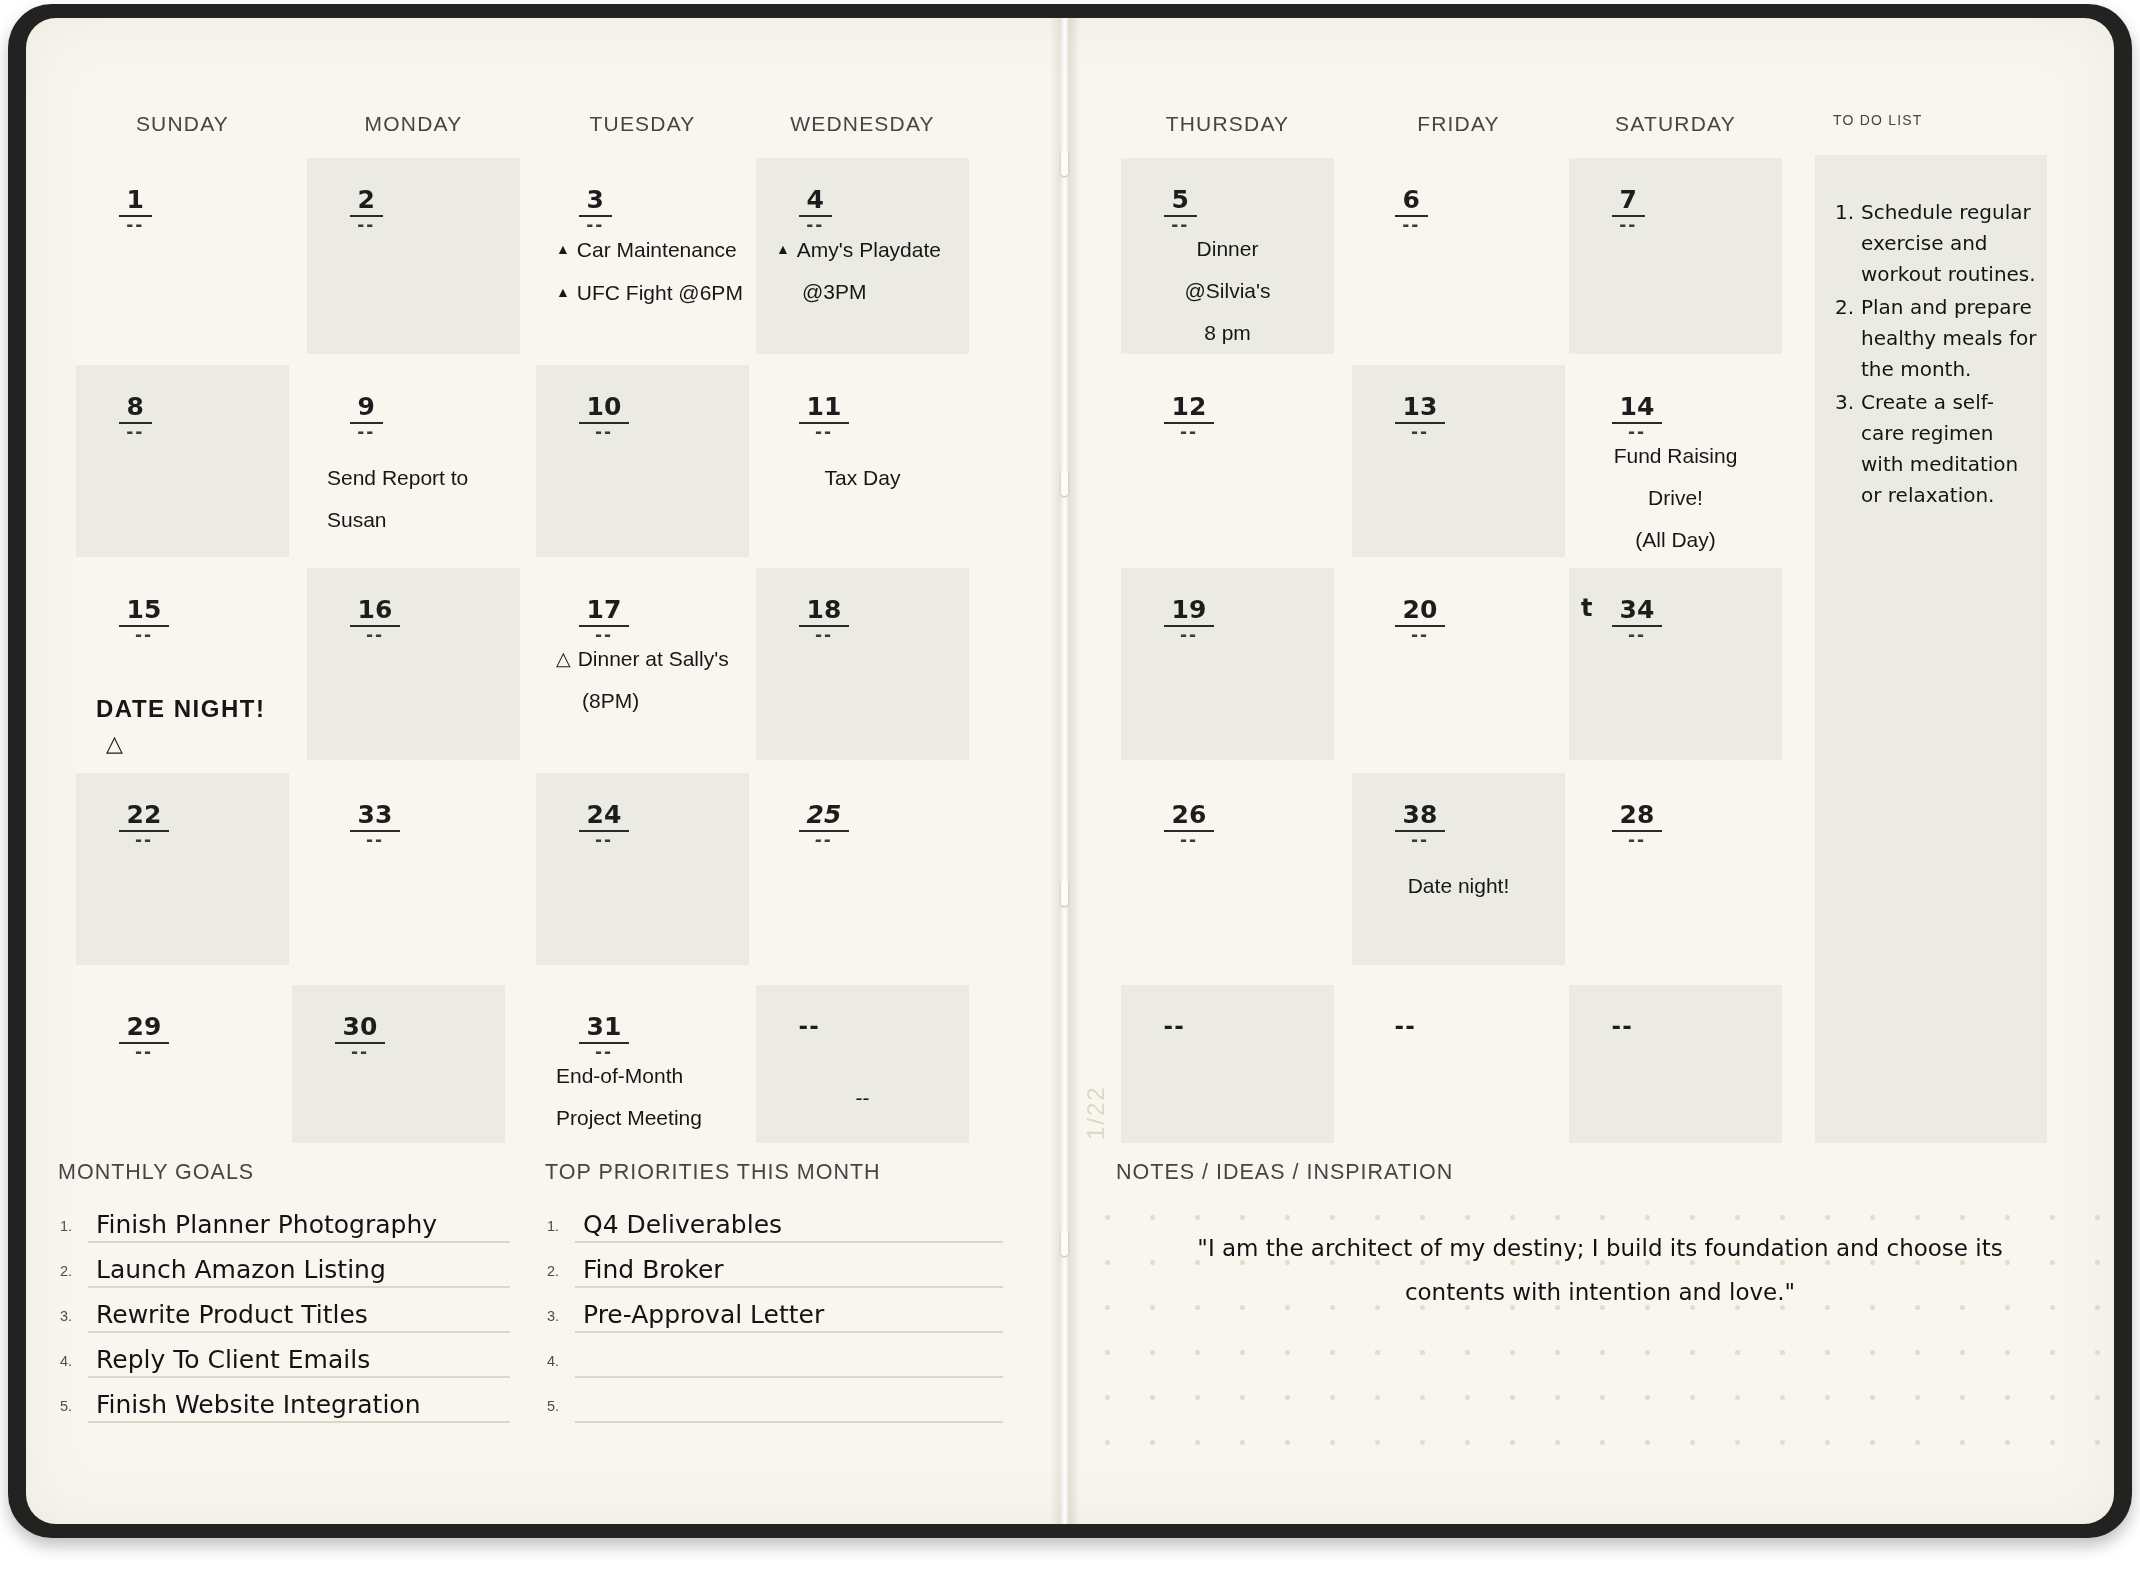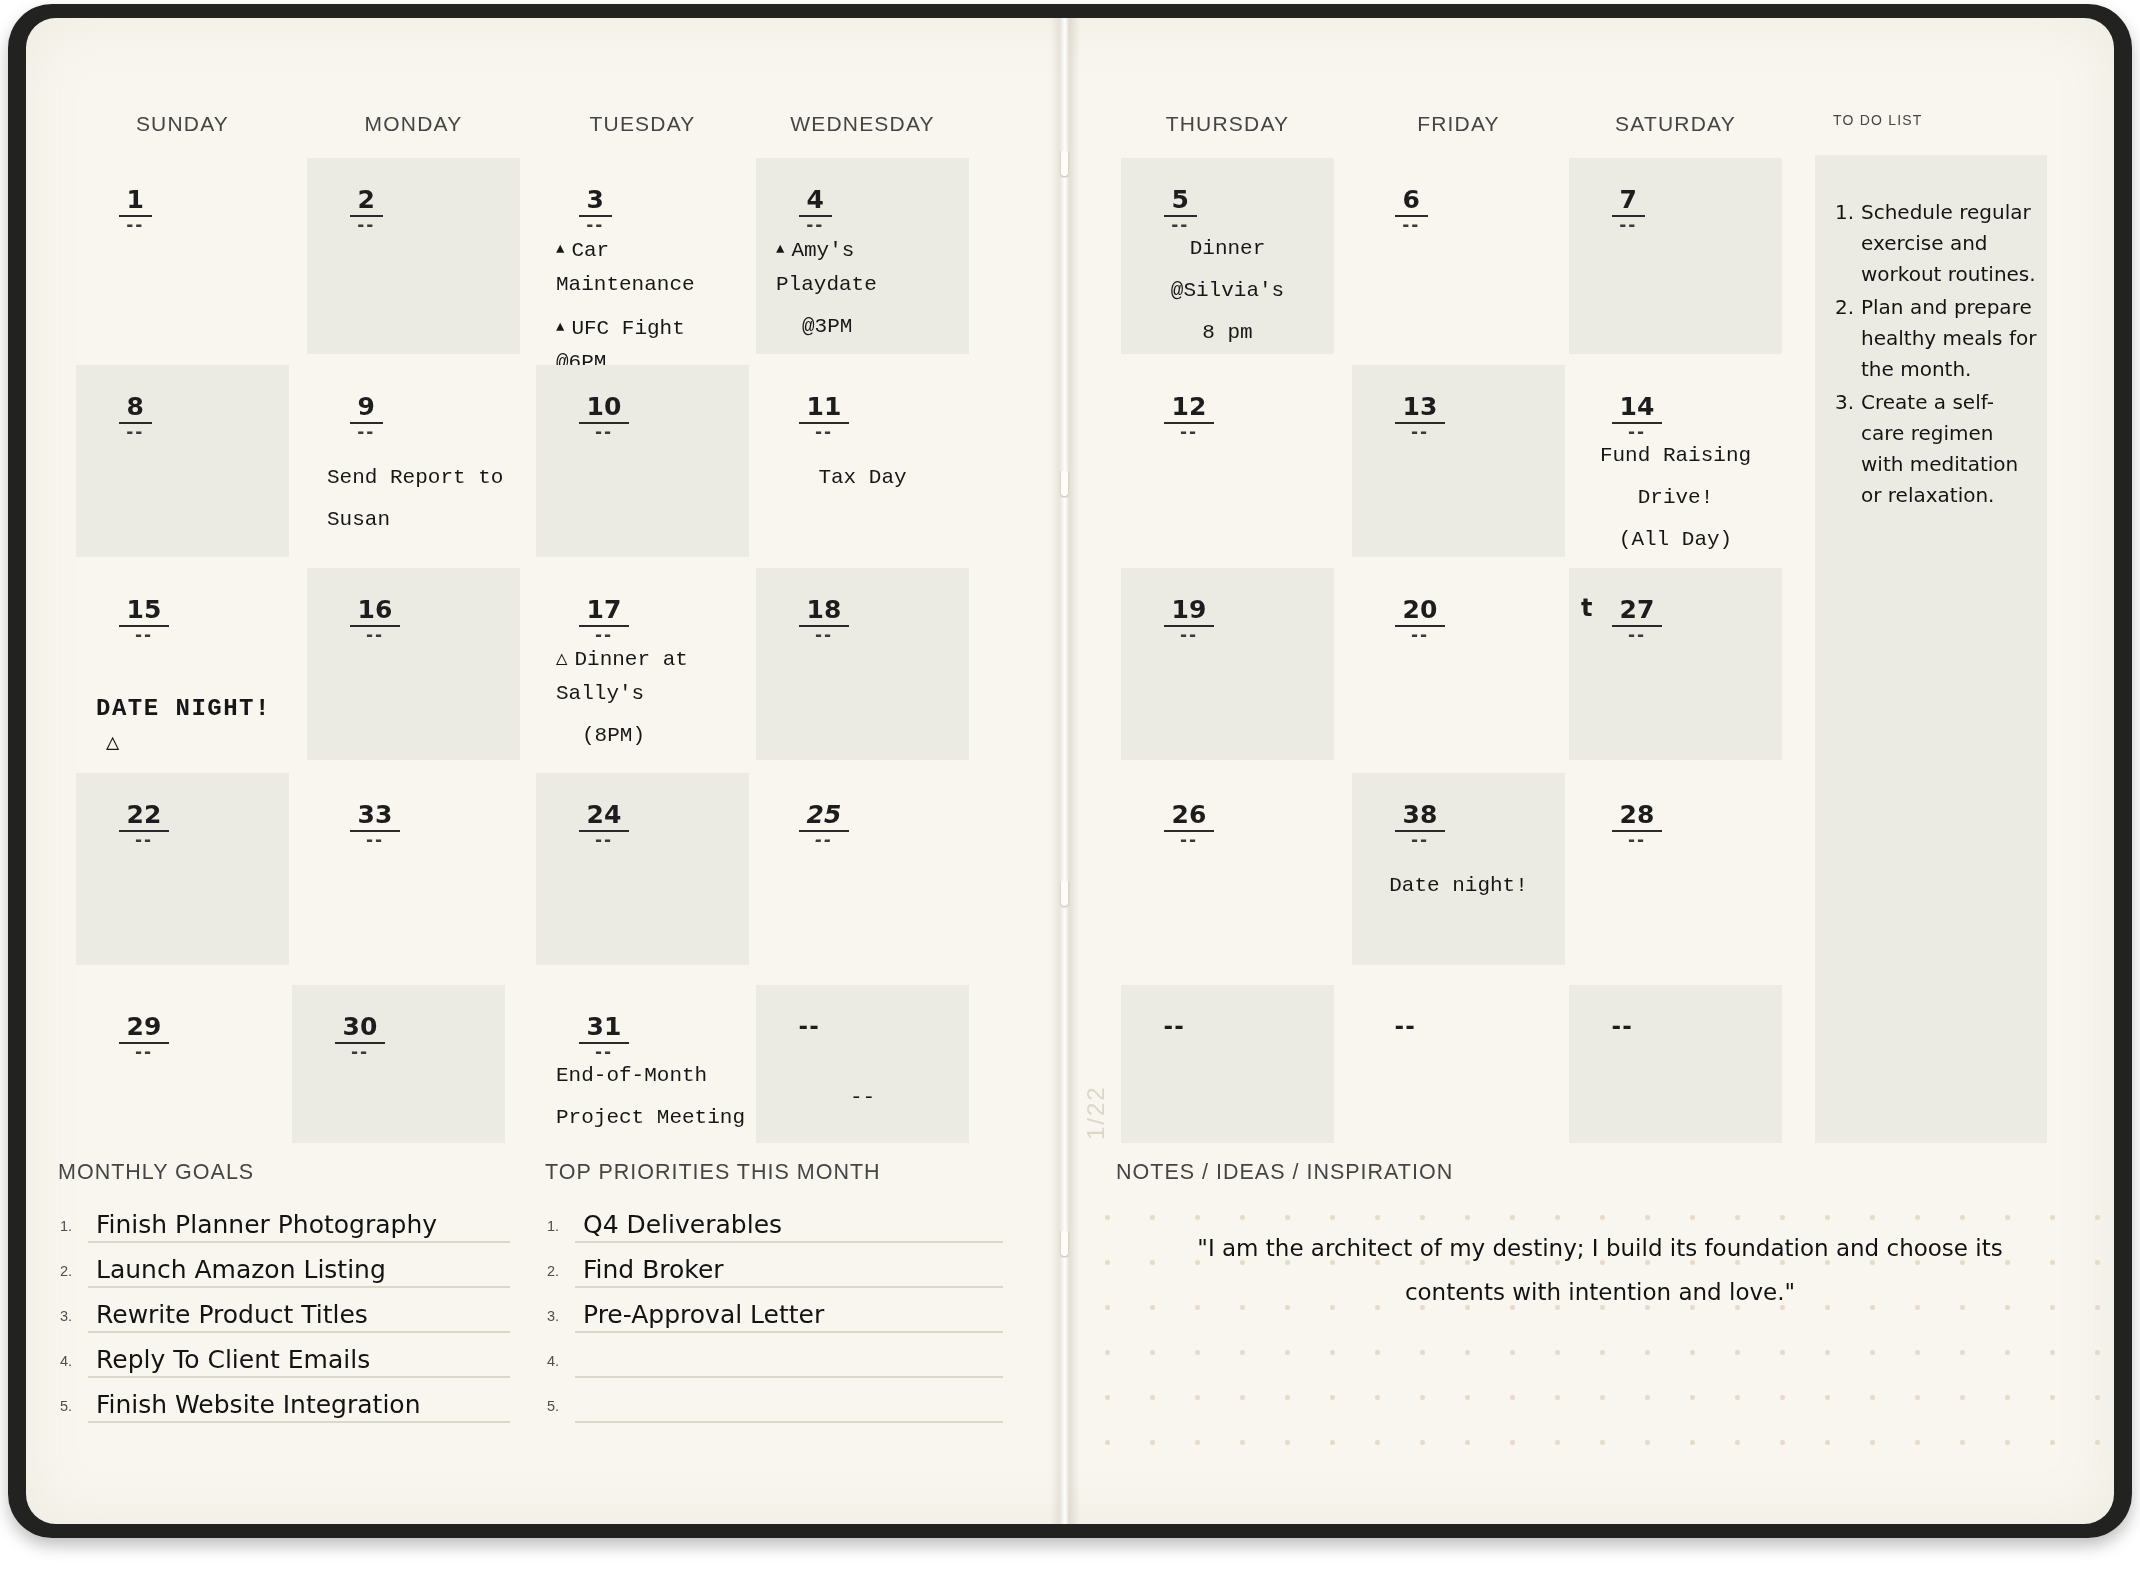--- a/index.html
+++ b/index.html
@@ -47,21 +47,21 @@
   .dnum .dd{
     display:block;font-size:17px;font-weight:bold;letter-spacing:2px;
     line-height:12px;margin-top:2px;color:#3a3a3a;
   }
   .dnum.blank{font-size:23px;font-weight:bold;letter-spacing:1px}
   .premark{
     position:absolute;left:12px;top:26px;font-family:"DejaVu Sans",sans-serif;
     font-size:24px;font-weight:bold;color:var(--ink,#1d1d1d);
   }
   .events{
-    position:absolute;font-family:Liberation Mono, monospace;font-size:21px;
+    position:absolute;font-family:Liberation Sans, sans-serif;font-size:21px;
     color:#171717;line-height:34px;
   }
   .events.al{left:20px;right:2px;text-align:left}
   .events.ac{left:2px;right:2px;text-align:center}
   .events.pu{top:74px}.events.pm{top:96px}.events.pl{top:124px}
   .evline{margin-bottom:8px}
   .evline.ind{padding-left:26px}
   .evline.big{font-size:24px;font-weight:bold;letter-spacing:1.5px}
   .b-f{font-size:14px;vertical-align:3px;margin-right:7px}
   .b-o{font-size:19px;vertical-align:1px;margin-right:7px}
@@ -210,21 +210,21 @@
       <div class="dnum"><span class="n">18</span><span class="dd">--</span></div>
     </div>
     <div class="cell sh" style="left: 1121px; top: 568px; width: 213px; height: 192px;">
       <div class="dnum"><span class="n">19</span><span class="dd">--</span></div>
     </div>
     <div class="cell" style="left: 1352px; top: 568px; width: 213px; height: 192px;">
       <div class="dnum"><span class="n">20</span><span class="dd">--</span></div>
     </div>
     <div class="cell sh" style="left: 1569px; top: 568px; width: 213px; height: 192px;">
       <span class="premark">t</span>
-      <div class="dnum"><span class="n">27</span><span class="dd">--</span></div>
+      <div class="dnum"><span class="n">34</span><span class="dd">--</span></div>
     </div>
     <div class="cell sh" style="left: 76px; top: 773px; width: 213px; height: 192px;">
       <div class="dnum"><span class="n">22</span><span class="dd">--</span></div>
     </div>
     <div class="cell" style="left: 307px; top: 773px; width: 213px; height: 192px;">
       <div class="dnum"><span class="n">33</span><span class="dd">--</span></div>
     </div>
     <div class="cell sh" style="left: 536px; top: 773px; width: 213px; height: 192px;">
       <div class="dnum"><span class="n">24</span><span class="dd">--</span></div>
     </div>

